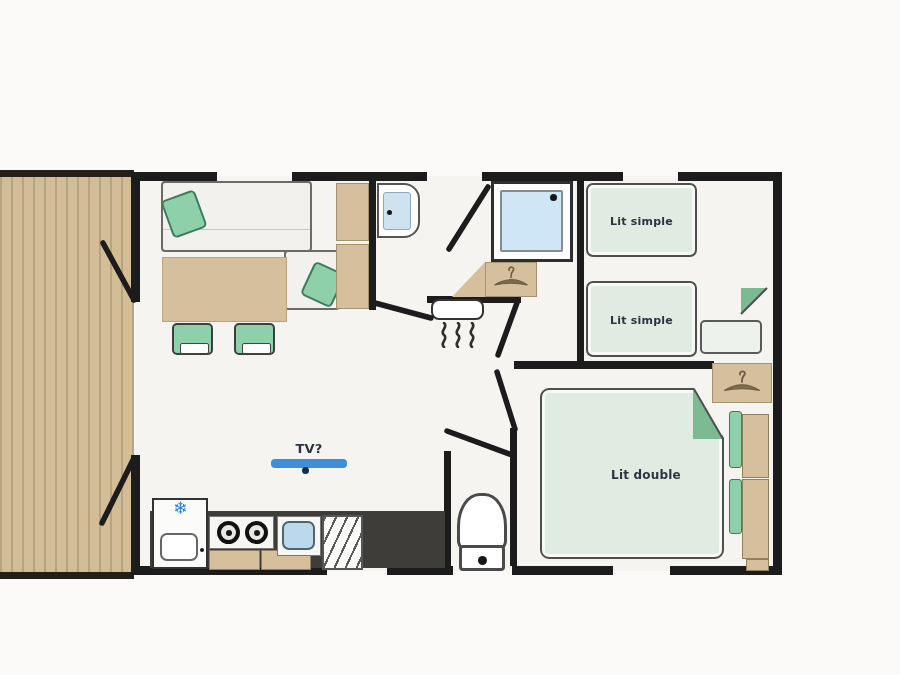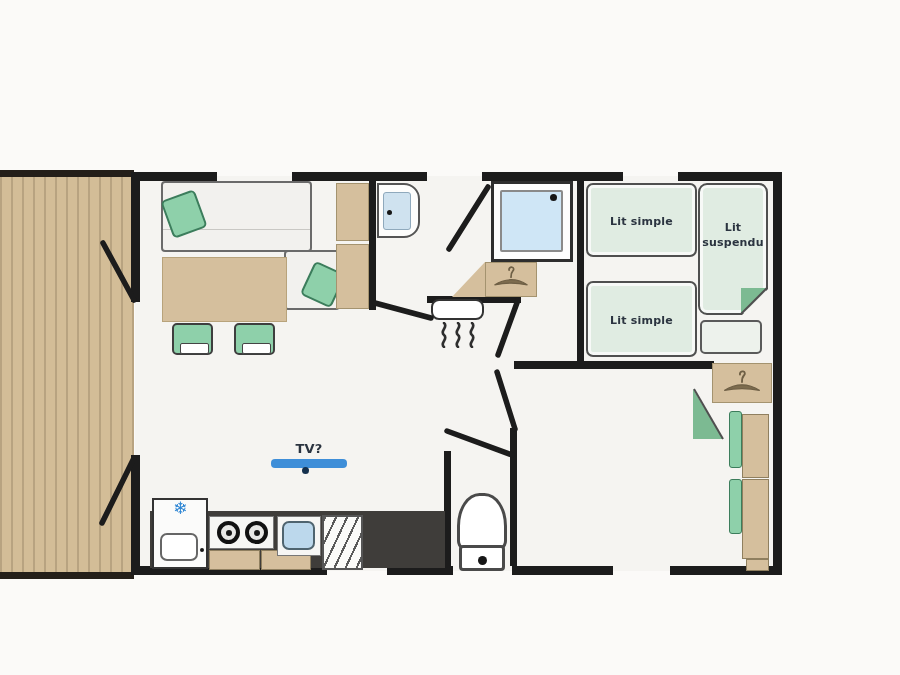--- a/index.html
+++ b/index.html
@@ -121,33 +121,32 @@
   <div class="abs" style="left:459px;top:545px;width:46px;height:26px;background:#fff;border:3px solid #4a4a4a;border-radius:4px;">
     <span class="abs dot" style="left:16px;top:8px;width:9px;height:9px;"></span>
   </div>
 
   <div class="abs greenbed" style="left:586px;top:183px;width:111px;height:74px;">
     <span class="bedlabel" style="top:30px;">Lit simple</span>
   </div>
   <div class="abs greenbed" style="left:586px;top:281px;width:111px;height:76px;">
     <span class="bedlabel" style="top:31px;">Lit simple</span>
   </div>
-  <div class="abs greenbed" style="left:698px;top:183px;width:70px;height:132px;border-radius:9px;
-       clip-path:polygon(0 0,100% 0,100% calc(100% - 26px),calc(100% - 26px) 100%,0 100%);">
-    <span class="bedlabel" style="top:36px;">Lit</span>
-    <span class="bedlabel" style="top:51px;">suspendu</span>
-  </div>
   <div class="abs" style="left:741px;top:288px;width:26px;height:26px;background:var(--fold-green,#7cba92);clip-path:polygon(0 0,100% 0,0 100%);"></div>
   <div class="abs" style="left:700px;top:320px;width:62px;height:34px;background:#edf2ec;border:2px solid #5a5a5a;border-radius:5px;"></div>
 
   <div class="abs tan" style="left:712px;top:363px;width:60px;height:40px;">
     <svg class="hanger" width="48" height="28" viewBox="0 0 48 30" style="margin-top:5px;">
       <path d="M24 14 c0-3 0-5 2-7 1.6-1.6 1.4-4 -.8-4.4 -2.2-.4 -3.8 1.4 -3.4 3.4" fill="none" stroke="#6e5f45" stroke-width="2" stroke-linecap="round"></path>
       <path d="M5 23 Q24 11 43 23 Q24 19 5 23 Z" fill="#7d6c4e" stroke="#6e5f45" stroke-width="1.4"></path>
     </svg>
+  </div>
+  <div class="abs greenbed" style="left:540px;top:388px;width:184px;height:171px;border-radius:9px;
+       clip-path:polygon(0 0,calc(100% - 30px) 0,100% 50px,100% 100%,0 100%);">
+    <span class="bedlabel" style="top:78px;font-size:12px;padding-left:28px;">Lit double</span>
   </div>
   <div class="abs" style="left:693px;top:389px;width:30px;height:50px;background:var(--fold-green,#7cba92);clip-path:polygon(0 0,100% 100%,0 100%);"></div>
   <div class="abs pillow" style="left:729px;top:411px;width:13px;height:57px;border-width:1px;border-radius:3px;"></div>
   <div class="abs pillow" style="left:729px;top:479px;width:13px;height:55px;border-width:1px;border-radius:3px;"></div>
   <div class="abs tan" style="left:742px;top:414px;width:27px;height:64px;border-color:#8f7f5f;"></div>
   <div class="abs tan" style="left:742px;top:479px;width:27px;height:80px;border-color:#8f7f5f;"></div>
   <div class="abs tan" style="left:746px;top:559px;width:23px;height:12px;border-color:#8f7f5f;"></div>
 
   <svg class="abs" style="left:0;top:0;pointer-events:none;" width="900" height="675" viewBox="0 0 900 675">
     <g stroke="#1c1c1c" stroke-width="5.5" stroke-linecap="round">

